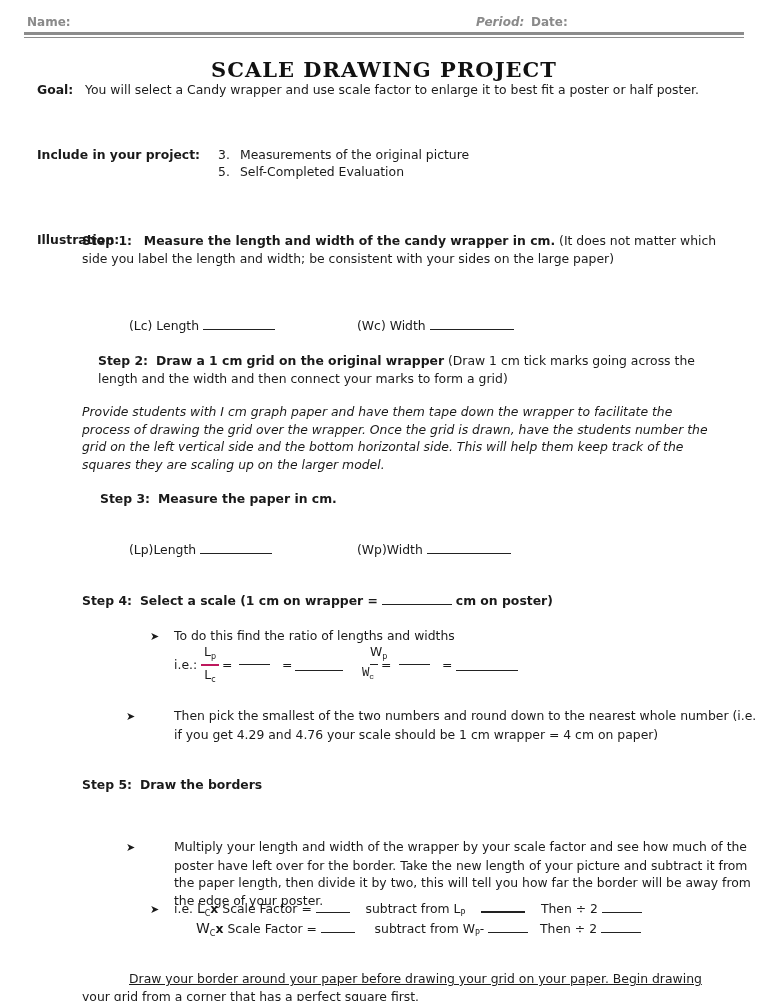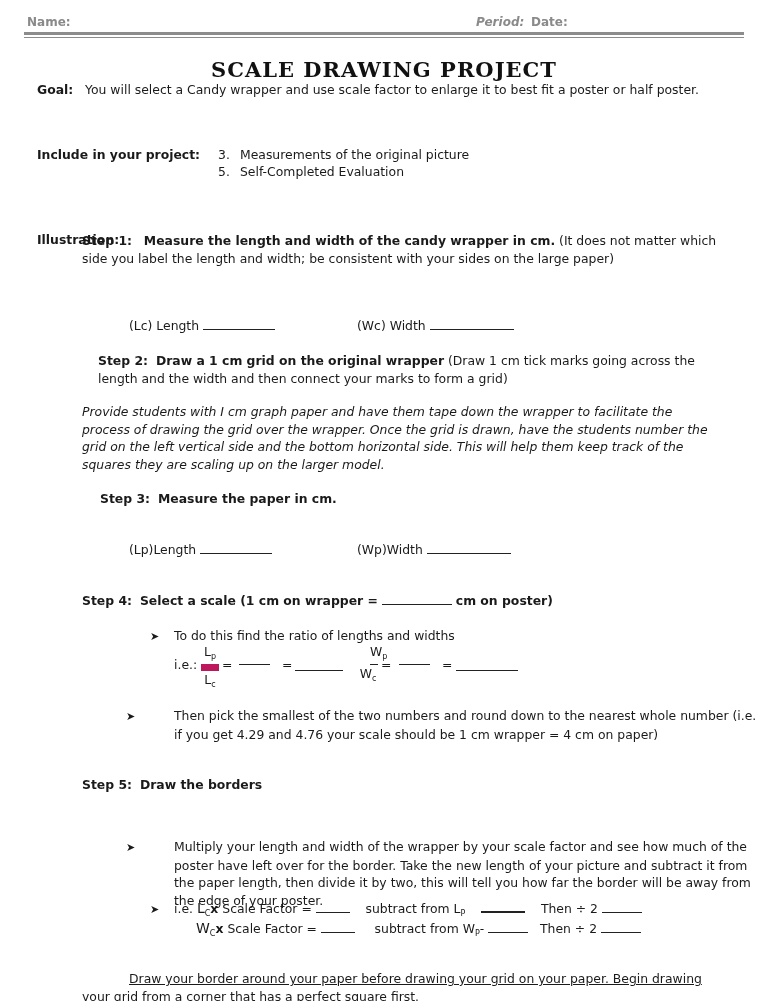--- a/index.html
+++ b/index.html
@@ -86,31 +86,31 @@
   <span class="blank" style="width:70px;"></span>
   <span class="b">cm on poster)</span>
 </div>
 
 <div class="para" style="left:150px; top:627px; width:600px;">
   <span class="arrow">➤</span><span>To do this find the ratio of lengths and widths</span>
 </div>
 
 <span class="abs txt" style="left:174px; top:656px;text-align:center;">i.e.:</span>
 <div class="frac" style="left:201px; top:644px; width:18px;">
-  <div style="border-bottom:7px solid #be185d; line-height:15px;"><span>L</span><sub>p</sub></div>
+  <div style="border-bottom:2px solid #be185d; line-height:15px;"><span>L</span><sub>p</sub></div>
   <div style="line-height:17px;"><span>L</span><sub>c</sub></div>
 </div>
 <span class="abs txt" style="left:222px; top:656px;">=</span>
 <span class="abs" style="left:239px; top:664px; width:31px; border-top:1px solid #222;"></span>
 <span class="abs txt" style="left:282px; top:656px;">=</span>
 <span class="abs blank" style="left:295px; top:658px; width:48px;"></span>
 
 <div class="frac" style="left:358px; top:644px; width:20px;">
   <div style="border-bottom:1px solid #222; line-height:15px;margin-left:12px;"><span>W</span><sub>p</sub></div>
-  <div style="line-height:17px;"><span>W</span><sub>c</sub></div>
+  <div style="line-height:17px;font-family:Liberation Mono, monospace;"><span>W</span><sub>c</sub></div>
 </div>
 <span class="abs txt" style="left:381px; top:656px;">=</span>
 <span class="abs" style="left:399px; top:664px; width:31px; border-top:1px solid #222;"></span>
 <span class="abs txt" style="left:442px; top:656px;">=</span>
 <span class="abs blank" style="left:456px; top:658px; width:62px;"></span>
 
 <div class="para" style="left:150px; top:707px; width:590px; padding-left:24px; text-indent:-24px;">
   <span class="arrow">➤</span><span>Then pick the smallest of the two numbers and round down to the nearest whole number (i.e. if you get 4.29 and 4.76 your scale should be 1 cm wrapper = 4 cm on paper)</span>
 </div>
 

